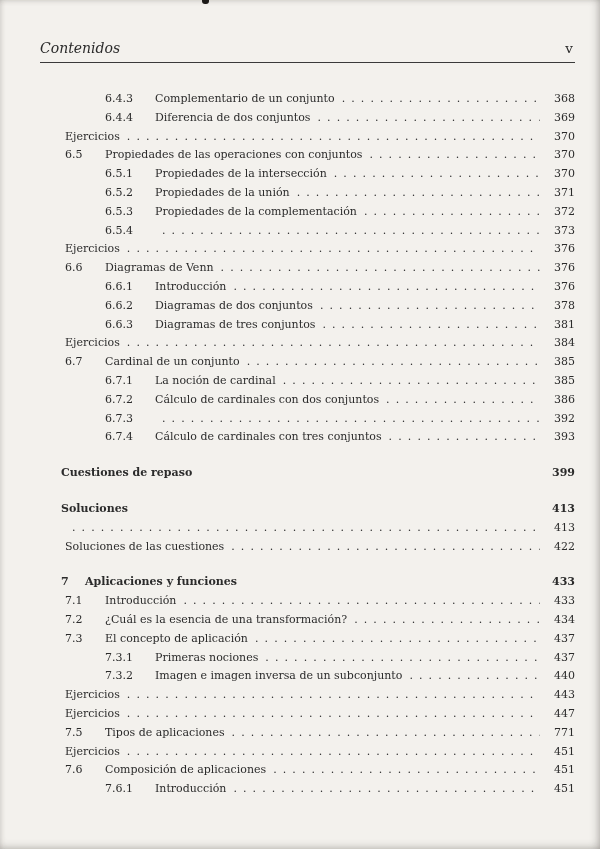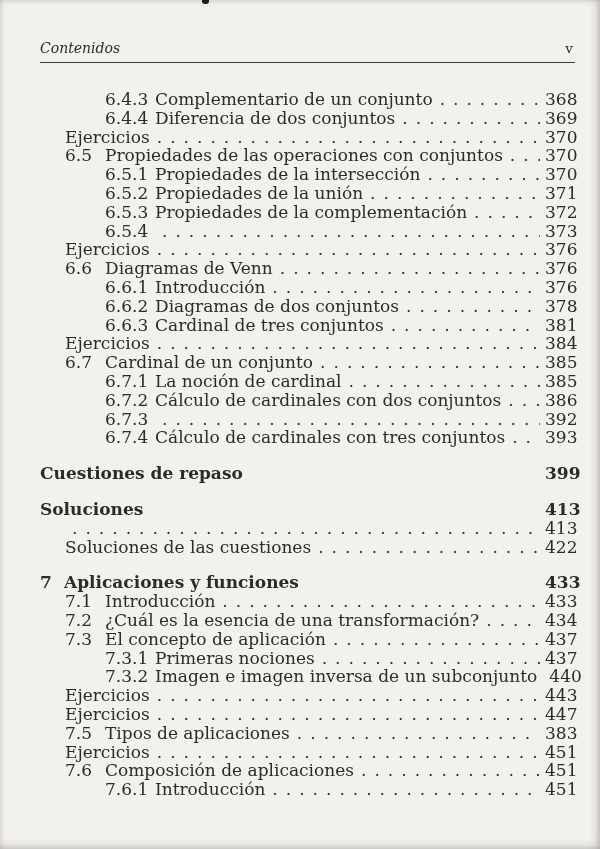--- a/index.html
+++ b/index.html
@@ -38,26 +38,26 @@
   .folio { font-size: 13.5px; }
   .rule {
     border: none;
     border-top: 1.2px solid #3a3a3a;
     margin: 6px 0 0 0;
   }
   .entries { margin-top: 27px; }
   .entry {
     display: flex;
     align-items: baseline;
-    font-size: 17px;
+    font-size: 11px;
     line-height: 18.8px;
     white-space: nowrap;
   }
   .entry .num { flex: 0 0 auto; }
-  .entry.level0 { padding-left: 0; }
+  .entry.level0 { padding-left: 0; margin-left: 21px; }
   .entry.level1 { padding-left: 25px; }
   .entry.level2 { padding-left: 65px; }
   .entry.level0 .num { width: 24px; }
   .entry.level1 .num { width: 40px; }
   .entry.level2 .num { width: 50px; }
   .entry .title { flex: 0 0 auto; }
   .entry .leader {
     flex: 1 1 auto;
     overflow: hidden;
     white-space: nowrap;
@@ -67,21 +67,21 @@
     color: #333;
   }
   .entry .leader::after {
     content: ". . . . . . . . . . . . . . . . . . . . . . . . . . . . . . . . . . . . . . . . . . . . . . . . . . . . . . . . . . . . . . . . . . . . . . . . . . . . . . . .";
     letter-spacing: 1.3px;
   }
   .entry .leader.nodots::after { content: ""; }
   .entry .pagenum {
     flex: 0 0 auto;
     width: 30px;
-    text-align: left;
+    text-align: right;
   }
   .entry.chapter {
     font-weight: bold;
     margin-top: 17px;
   }
 </style>
 </head>
 <body>
 
 <div class="page">
@@ -158,21 +158,21 @@
         <span class="pagenum">376</span>
       </div>
       <div class="entry level2">
         <span class="num">6.6.2</span>
         <span class="title">Diagramas de dos conjuntos</span>
         <span class="leader"></span>
         <span class="pagenum">378</span>
       </div>
       <div class="entry level2">
         <span class="num">6.6.3</span>
-        <span class="title">Cardinal de tres conjuntos</span>
+        <span class="title">Diagramas de tres conjuntos</span>
         <span class="leader"></span>
         <span class="pagenum">381</span>
       </div>
       <div class="entry level1">
         <span class="title">Ejercicios</span>
         <span class="leader"></span>
         <span class="pagenum">384</span>
       </div>
       <div class="entry level1">
         <span class="num">6.7</span>
@@ -265,21 +265,21 @@
       </div>
       <div class="entry level1">
         <span class="title">Ejercicios</span>
         <span class="leader"></span>
         <span class="pagenum">447</span>
       </div>
       <div class="entry level1">
         <span class="num">7.5</span>
         <span class="title">Tipos de aplicaciones</span>
         <span class="leader"></span>
-        <span class="pagenum">383</span>
+        <span class="pagenum">771</span>
       </div>
       <div class="entry level1">
         <span class="title">Ejercicios</span>
         <span class="leader"></span>
         <span class="pagenum">451</span>
       </div>
       <div class="entry level1">
         <span class="num">7.6</span>
         <span class="title">Composición de aplicaciones</span>
         <span class="leader"></span>

